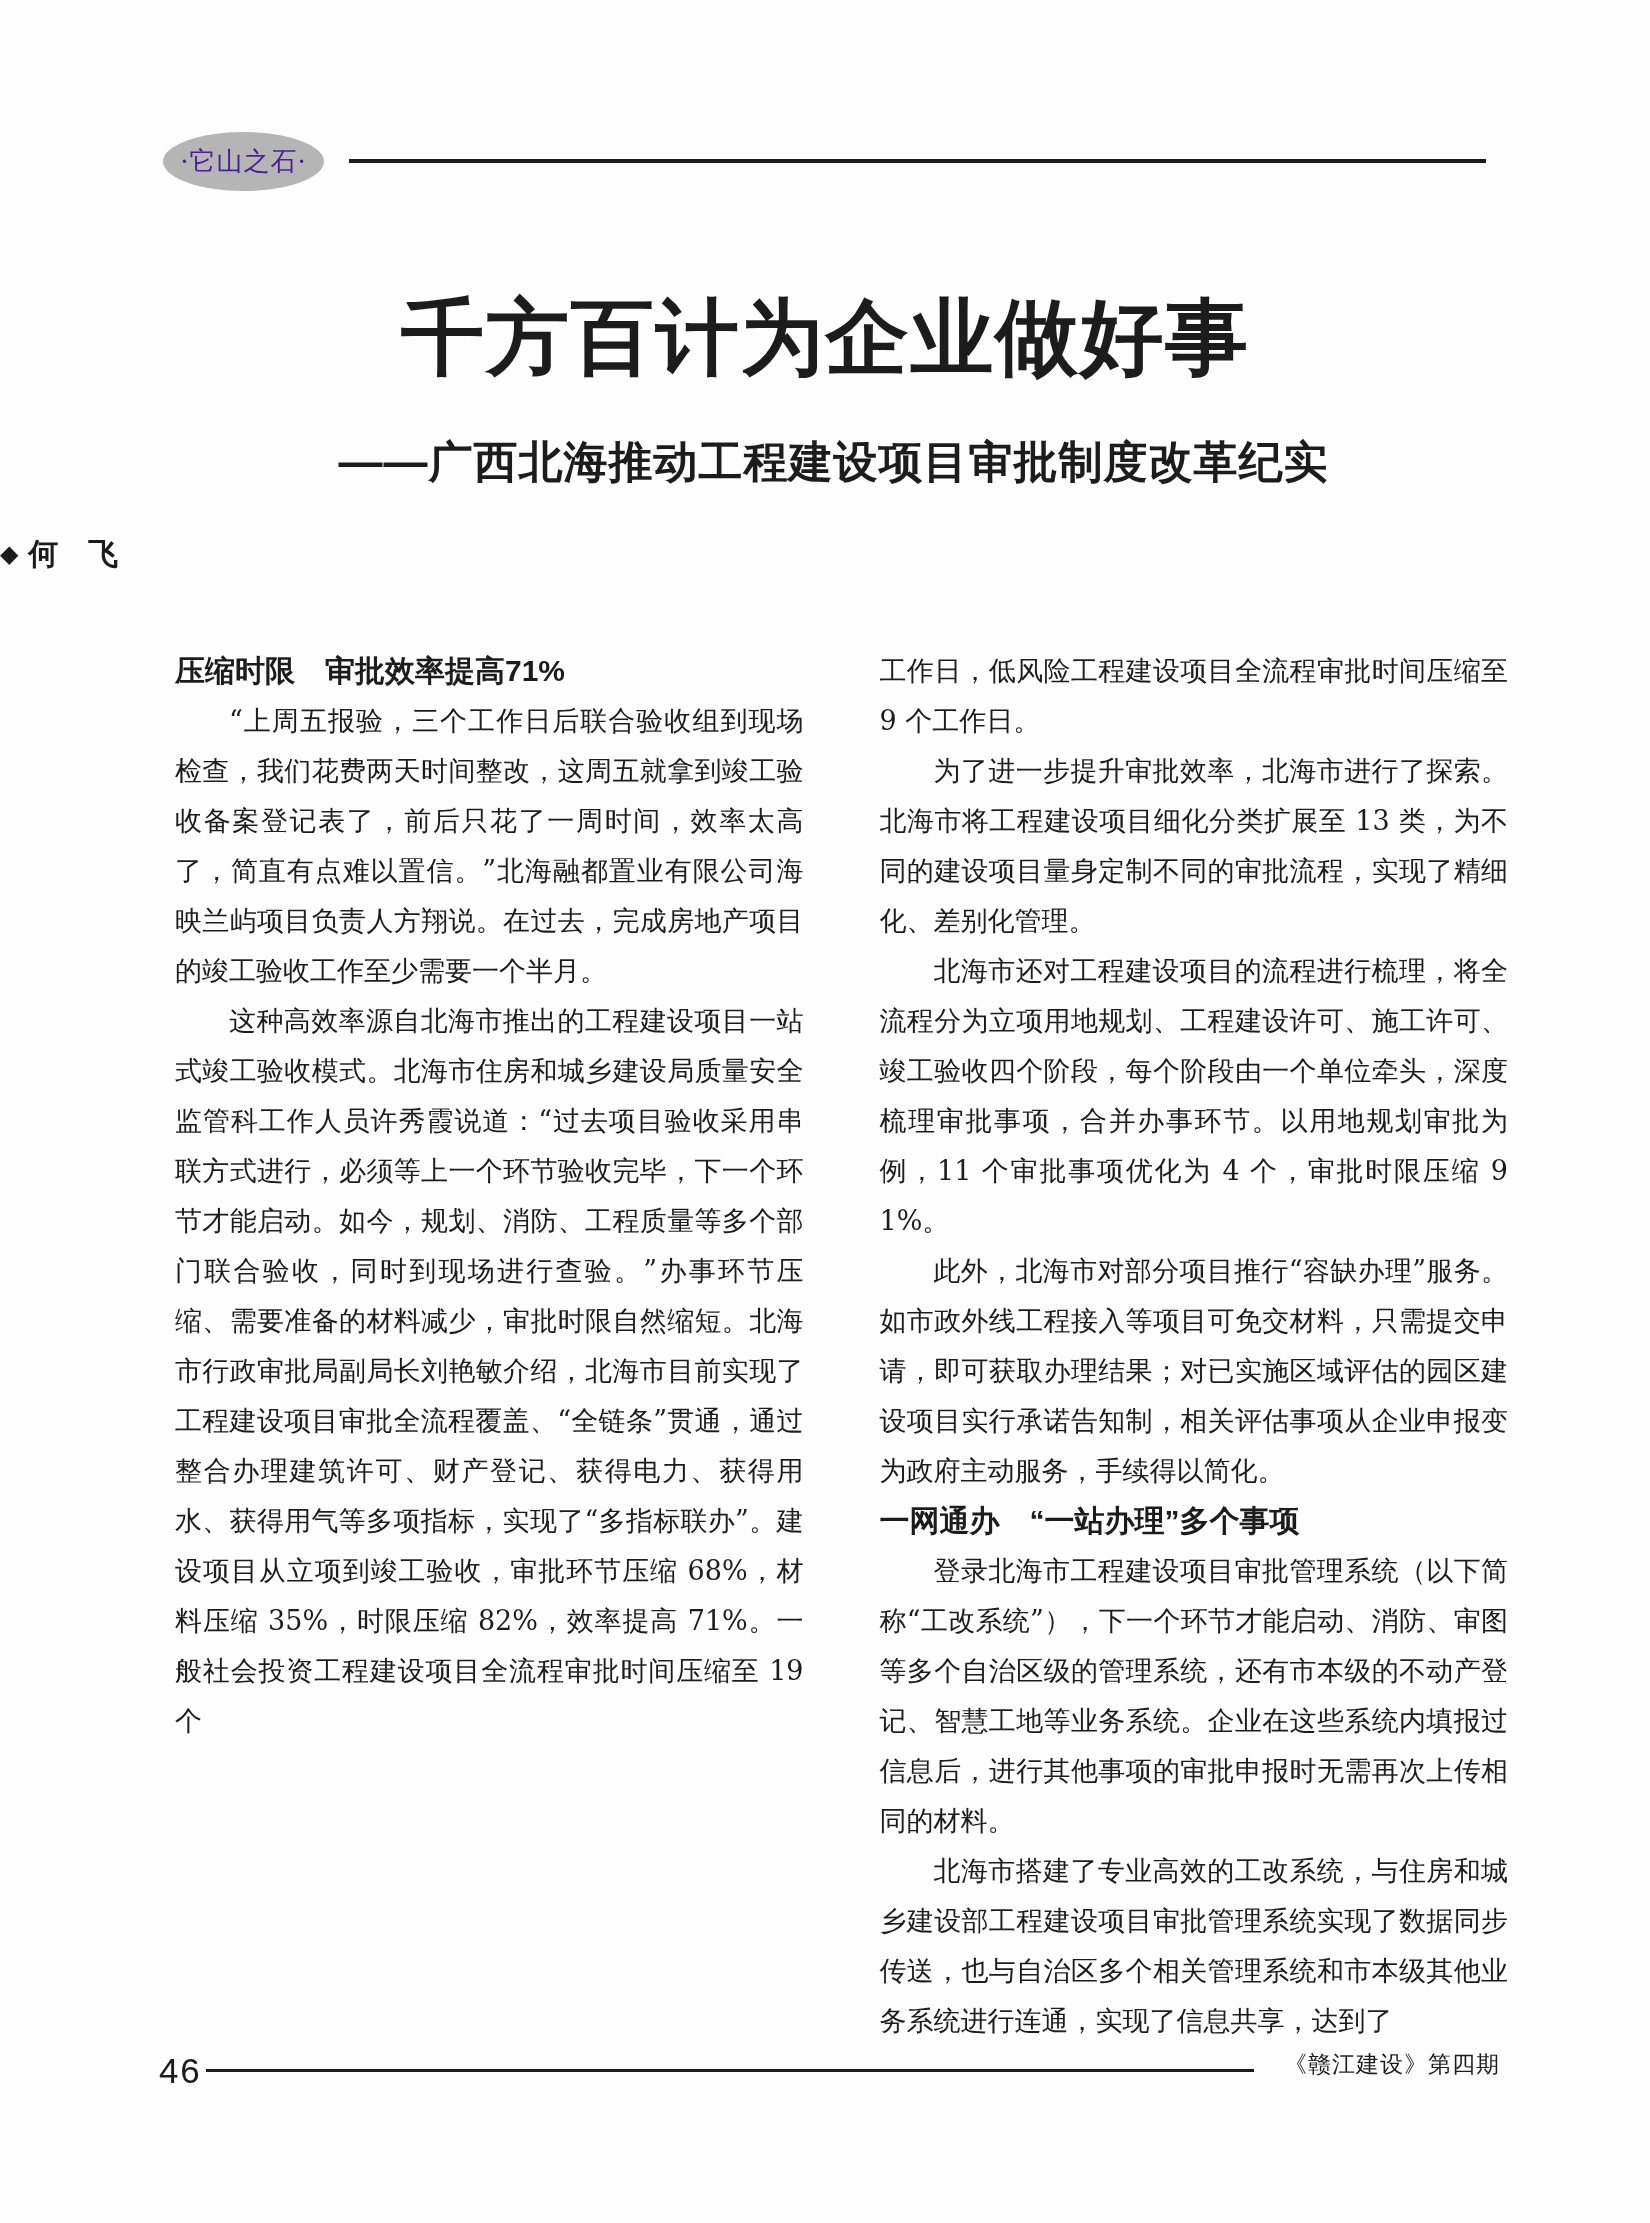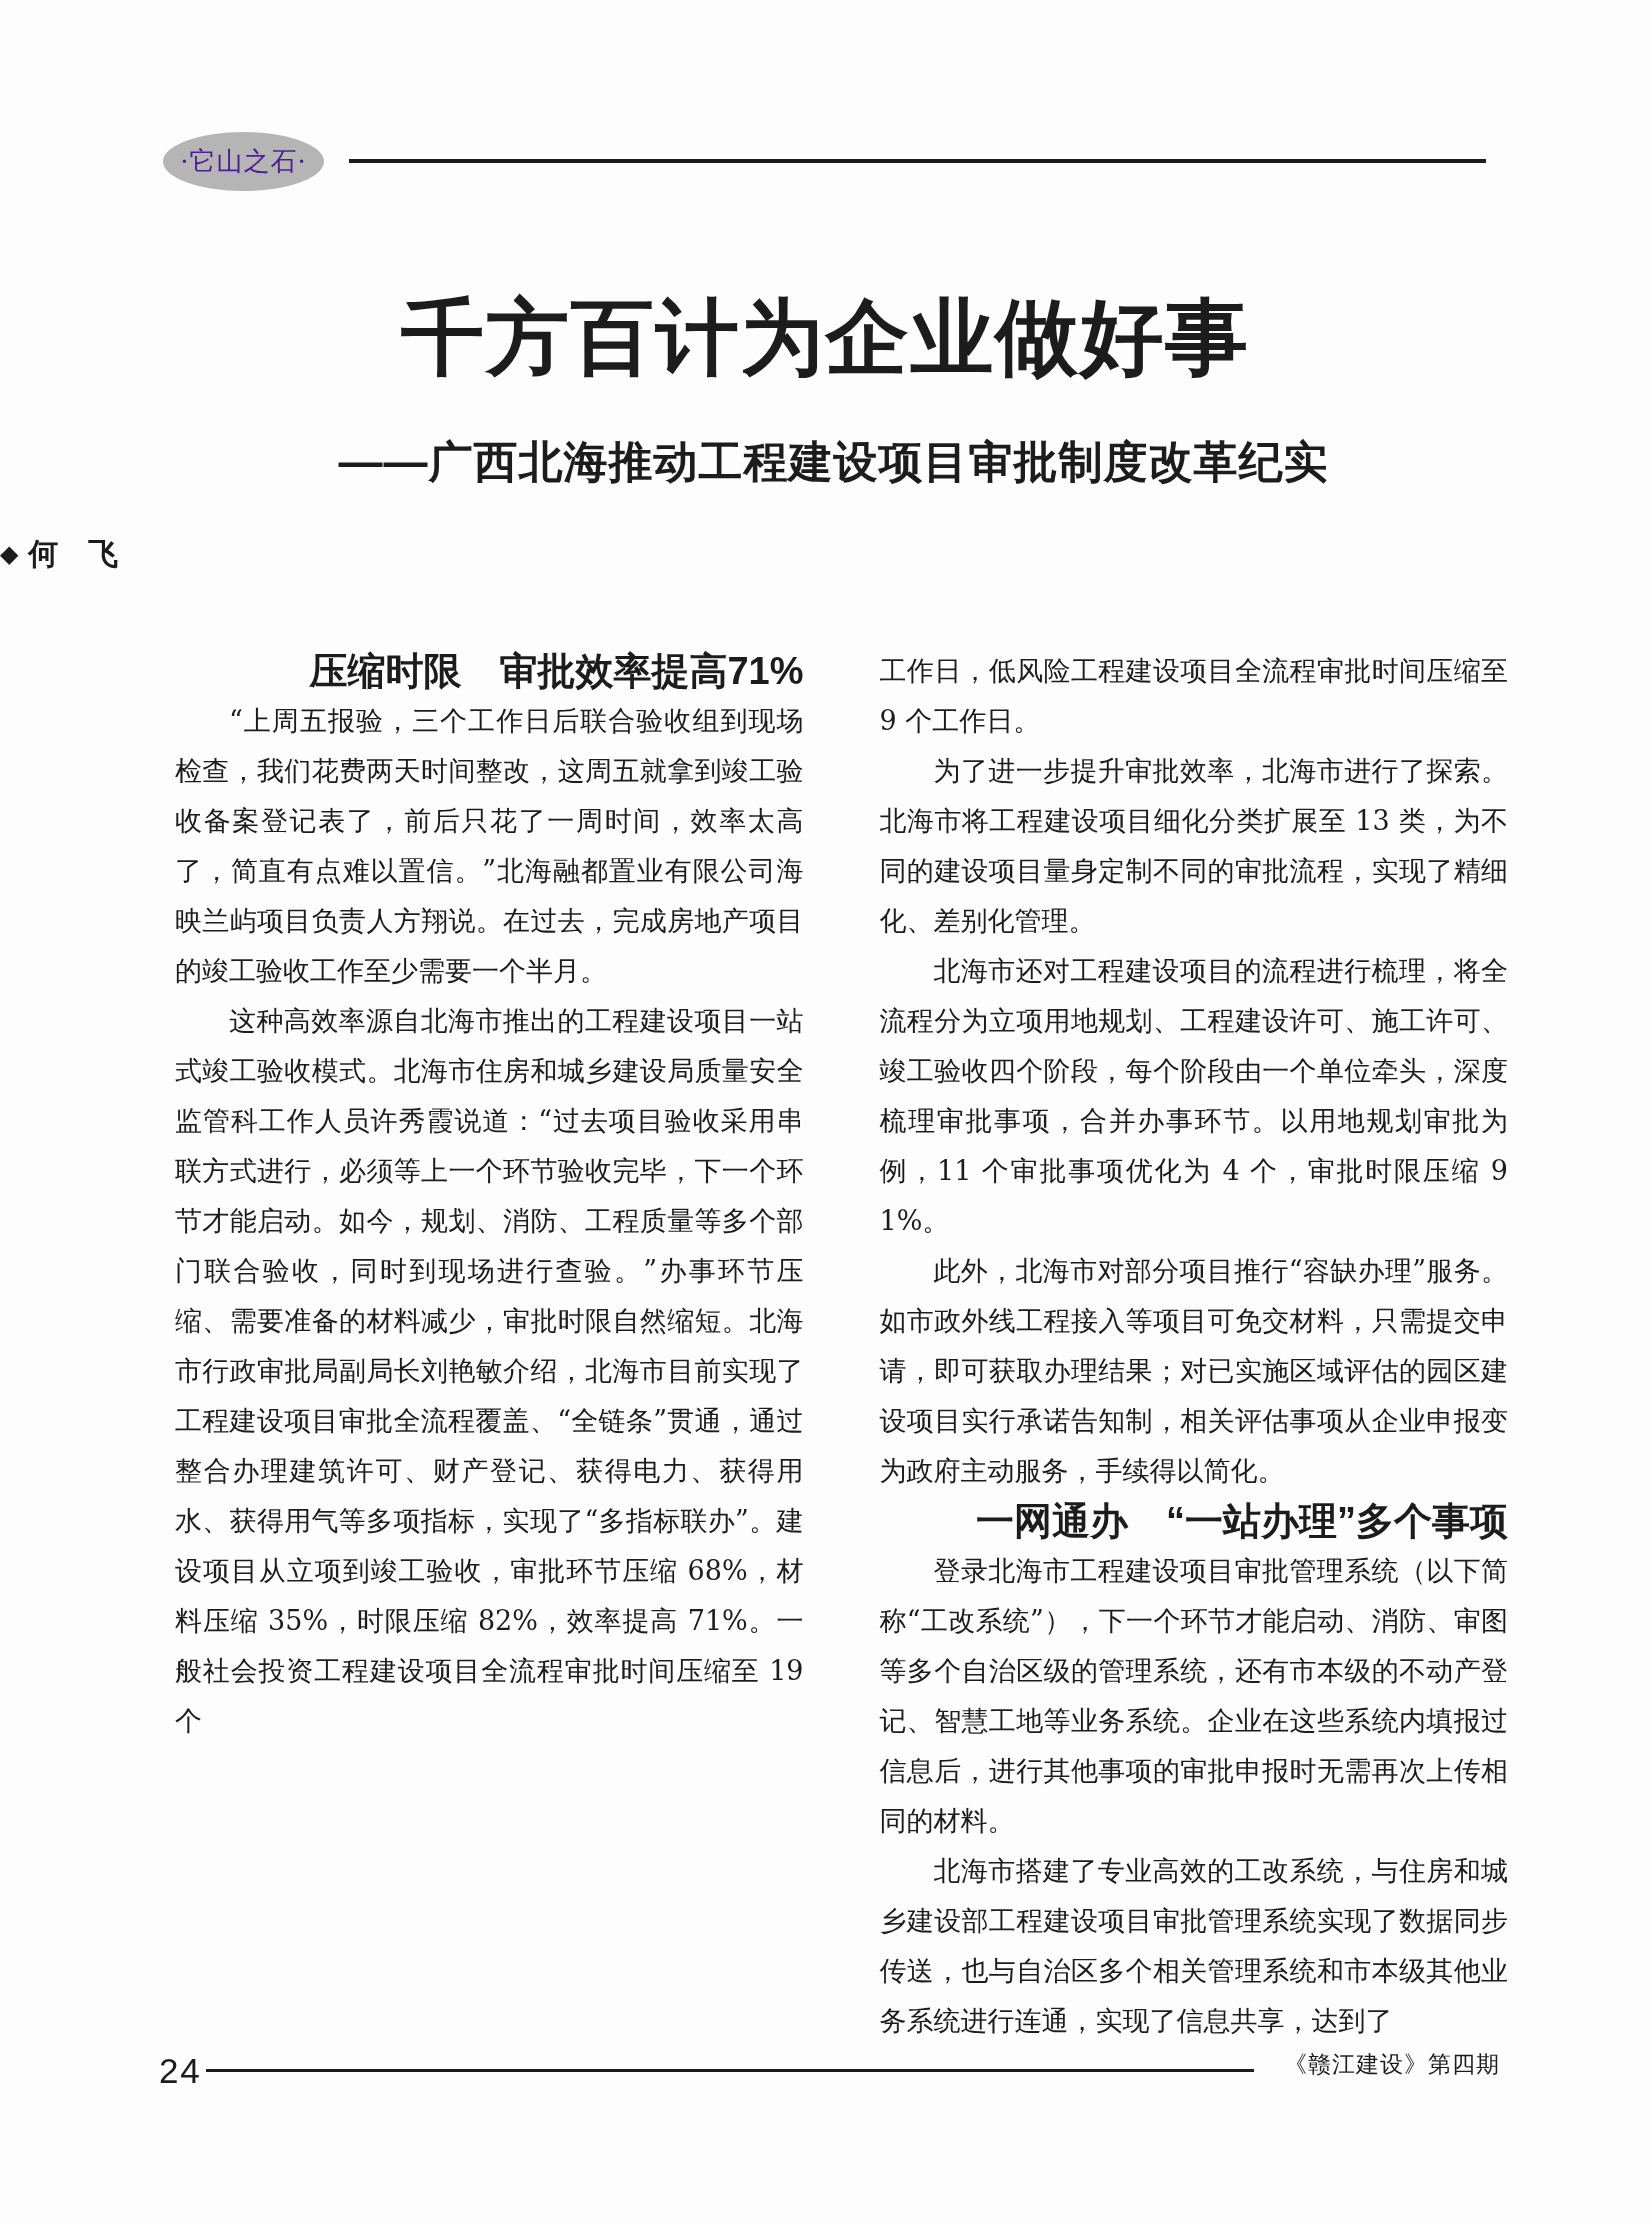--- a/index.html
+++ b/index.html
@@ -37,21 +37,21 @@
     position:absolute; left:175px; top:646px; width:1333px;
     display:flex; gap:76px;
   }
   .col { width:629px; }
   .para {
     font-size:27px; line-height:50px; text-align:justify; text-justify:inter-ideograph;
     word-break:break-all; color:var(--ink);
   }
   .para.indent { text-indent:2em; }
   .col-heading {
-    font-size:38px; line-height:50px; text-align:right; font-weight:bold;
+    font-size:30px; line-height:50px; text-align:left; font-weight:bold;
     font-family:"Liberation Sans","DejaVu Sans",sans-serif;
   }
   .footer-pageno {
     position:absolute; left:159px; top:2051px; font-size:35px; letter-spacing:1.9px;
     font-family:"Liberation Sans","DejaVu Sans",sans-serif;
   }
   .footer-rule { position:absolute; left:206px; top:2069px; width:1048px; height:2.9px; background:var(--ink); }
   .footer-journal {
     position:absolute; right:151px; top:2049px; font-size:23px; letter-spacing:1px;
   }
@@ -83,18 +83,18 @@
         <p class="para">工作日，低风险工程建设项目全流程审批时间压缩至 9 个工作日。</p>
         <p class="para indent">为了进一步提升审批效率，北海市进行了探索。北海市将工程建设项目细化分类扩展至 13 类，为不同的建设项目量身定制不同的审批流程，实现了精细化、差别化管理。</p>
         <p class="para indent">北海市还对工程建设项目的流程进行梳理，将全流程分为立项用地规划、工程建设许可、施工许可、竣工验收四个阶段，每个阶段由一个单位牵头，深度梳理审批事项，合并办事环节。以用地规划审批为例，11 个审批事项优化为 4 个，审批时限压缩 91%。</p>
         <p class="para indent">此外，北海市对部分项目推行“容缺办理”服务。如市政外线工程接入等项目可免交材料，只需提交申请，即可获取办理结果；对已实施区域评估的园区建设项目实行承诺告知制，相关评估事项从企业申报变为政府主动服务，手续得以简化。</p>
         <h3 class="col-heading">一网通办　“一站办理”多个事项</h3>
         <p class="para indent">登录北海市工程建设项目审批管理系统（以下简称“工改系统”），下一个环节才能启动、消防、审图等多个自治区级的管理系统，还有市本级的不动产登记、智慧工地等业务系统。企业在这些系统内填报过信息后，进行其他事项的审批申报时无需再次上传相同的材料。</p>
         <p class="para indent">北海市搭建了专业高效的工改系统，与住房和城乡建设部工程建设项目审批管理系统实现了数据同步传送，也与自治区多个相关管理系统和市本级其他业务系统进行连通，实现了信息共享，达到了</p>
       </div>
   </div>
 
-  <div class="footer-pageno">24</div>
+  <div class="footer-pageno">46</div>
   <div class="footer-rule"></div>
   <div class="footer-journal">《赣江建设》第四期</div>
 
 </div>
 
 
 </body></html>

